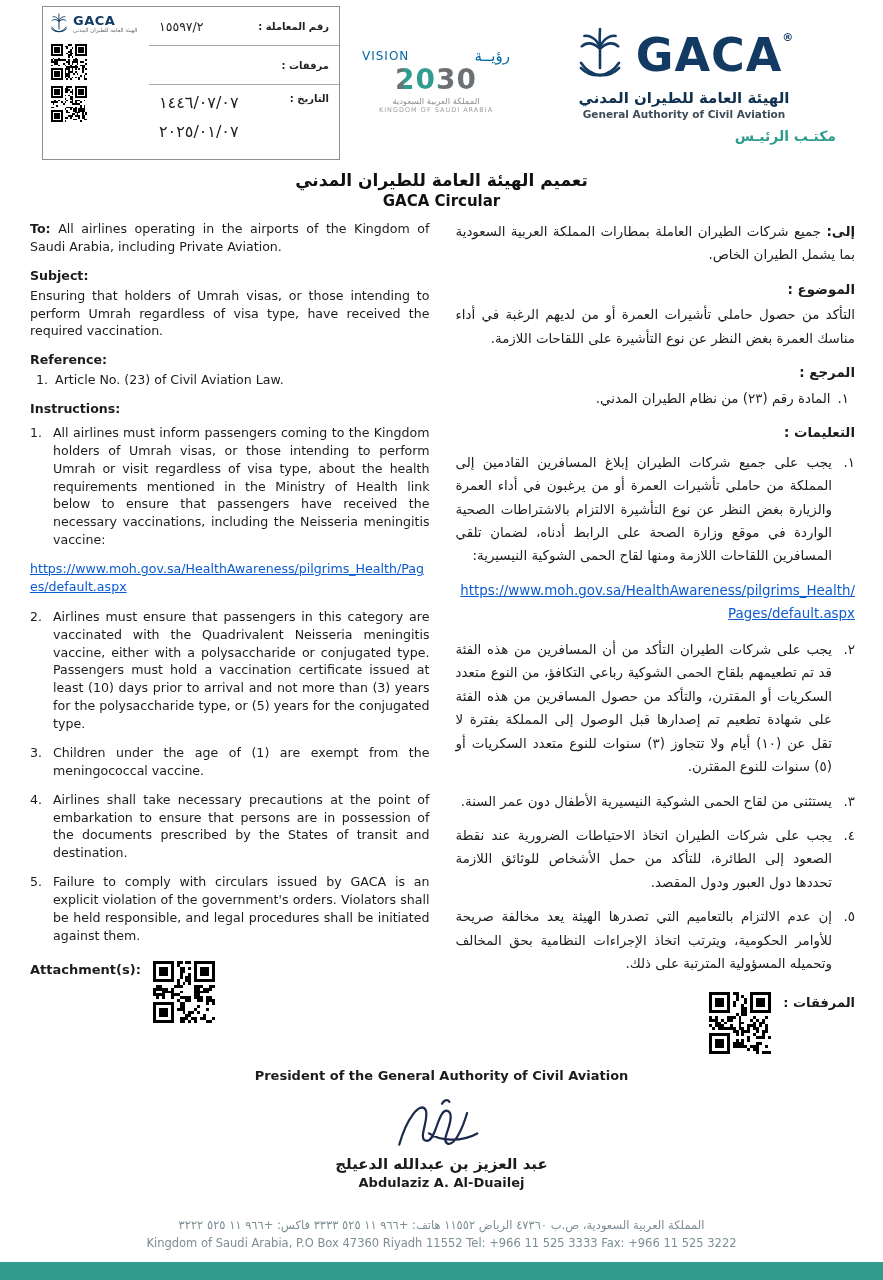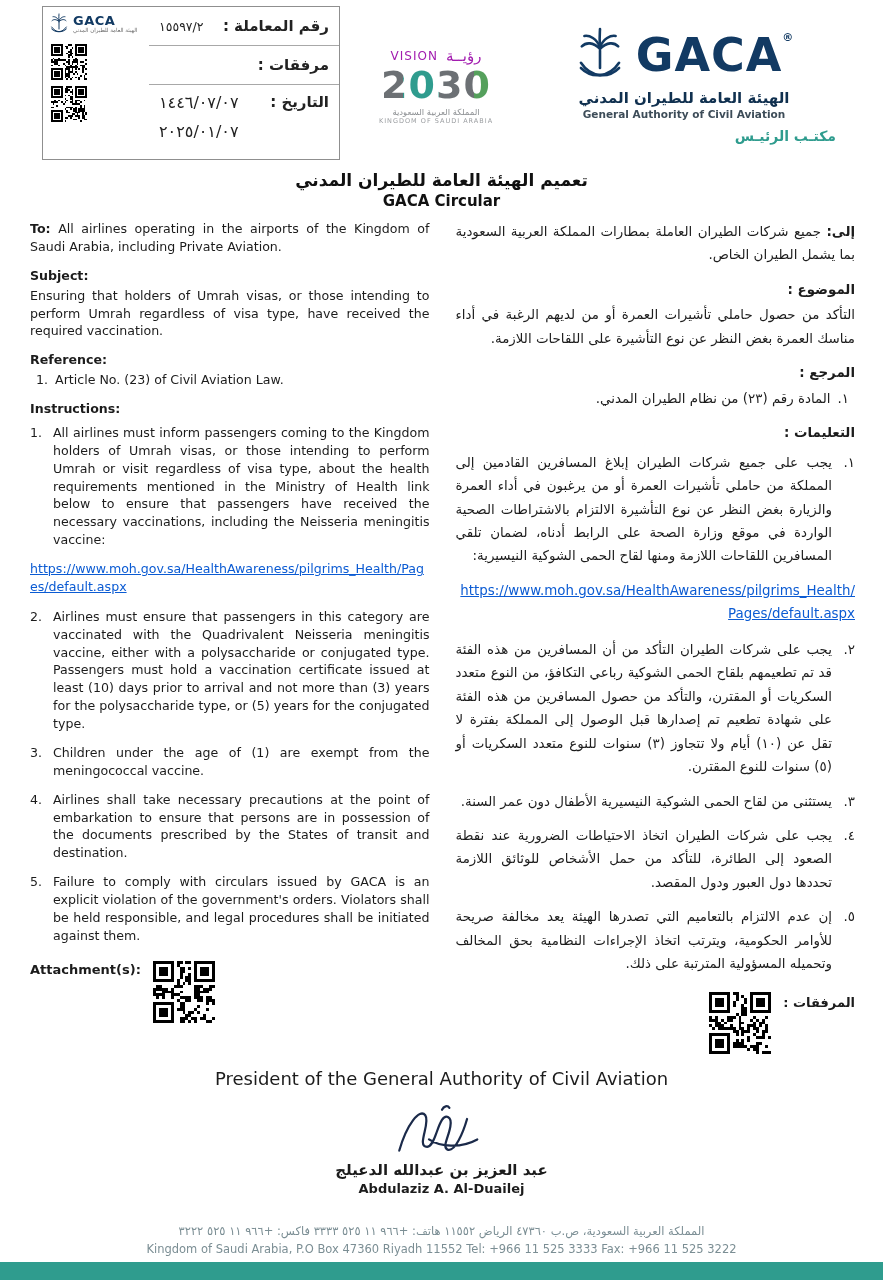--- a/index.html
+++ b/index.html
@@ -16,29 +16,29 @@
   .stamp-logo svg{width:20px;height:24px;flex:0 0 auto;}
   .stamp-logo-txt{display:flex;flex-direction:column;line-height:1.05;}
   .stamp-wordmark{font-weight:bold;color:#123a63;font-size:13px;letter-spacing:.5px;}
   .stamp-sub{font-size:5.5px;color:#6b6b6b;}
   .stamp-qrs{display:flex;flex-direction:column;gap:6px;margin-top:4px;margin-left:2px;}
   .qr-sm{width:36px;height:36px;}
   .stamp-right{flex:1;display:flex;flex-direction:column;direction:rtl;}
   .s-row{display:flex;justify-content:space-between;align-items:center;
          padding:4px 10px;border-bottom:1px solid #a8a8a8;min-height:30px;}
   .s-row.last{border-bottom:none;flex:1;align-items:flex-start;padding-top:8px;}
-  .s-label{font-size:15px;font-weight:bold;color:#222;white-space:nowrap;}
+  .s-label{font-size:10px;font-weight:bold;color:#222;white-space:nowrap;}
   .s-value{font-size:12.5px;color:#222;direction:ltr;}
   .s-dates{display:flex;flex-direction:column;gap:10px;direction:ltr;font-size:16px;color:#222;}
 
   .vision{position:absolute;left:362px;top:48px;width:148px;text-align:center;color:#97999b;line-height:1.1;}
-  .vision-top{display:flex;justify-content:center;align-items:center;gap:8px;
-              font-size:12px;letter-spacing:1px;color:#a21caf;}
+  .vision-top{display:flex;justify-content:space-between;align-items:center;gap:8px;
+              font-size:12px;letter-spacing:1px;color:#0369a1;}
   .vision-top .roya{font-size:15px;font-family:Liberation Serif, serif;}
-  .vision-year{font-size:38px;font-weight:bold;color:#7e8c55;letter-spacing:1px;
+  .vision-year{font-size:28px;font-weight:bold;color:#7e8c55;letter-spacing:1px;
                background:linear-gradient(90deg,#6c7074 0 28%,#2f9c8e 28% 52%,#6c7074 52% 76%,#55a05c 76% 100%);
                -webkit-background-clip:text;background-clip:text;color:transparent;}
   .vision-sub-ar{font-size:8.5px;color:#8d9093;margin-top:2px;}
   .vision-sub-en{font-size:6.5px;letter-spacing:1px;color:#9a9da0;}
 
   .brand{position:absolute;right:43px;top:24px;width:312px;text-align:center;}
   .brand-row{display:flex;align-items:center;justify-content:center;gap:10px;}
   .brand-row svg{width:52px;height:62px;}
   .brand-wordmark{font-size:46px;font-weight:bold;color:#123a63;letter-spacing:1px;line-height:1;}
   .brand-reg{font-size:11px;vertical-align:top;color:#123a63;}
@@ -65,21 +65,21 @@
   .col-ar .ref-line{padding-left:0;padding-right:6px;}
   .doc-link{color:#0b5bd3;text-decoration:underline;word-break:break-all;display:block;margin:0 0 12px 0;cursor:pointer;}
   .col-ar .doc-link{direction:ltr;text-align:right;}
   .attach-row{display:flex;gap:12px;align-items:flex-start;margin-top:16px;}
   .attach-label{font-weight:bold;font-size:13px;white-space:nowrap;}
   .qr-lg{width:62px;height:62px;flex:0 0 auto;}
 
   
   .sig{ text-align:center;margin-top:14px;}
   .sig-title-ar{font-size:15px;font-weight:bold;}
-  .sig-title-en{font-size:18px;font-weight:normal;margin-top:2px;}
+  .sig-title-en{font-size:13px;font-weight:bold;margin-top:2px;}
   .sig-scribble{margin:4px auto 0;width:130px;height:66px;}
   .sig-name-ar{font-size:15px;font-weight:bold;margin-top:2px;}
   .sig-name-en{font-size:13px;font-weight:bold;margin-top:2px;}
 
   
   .footer{margin-top:26px;text-align:center;color:#7b8e94;font-size:11.5px;line-height:1.6;}
   .footer-ar{direction:rtl;}
   .footer-site{text-align:left;padding-left:64px;font-weight:bold;color:#6d8288;margin-top:4px;}
   .teal-bar{position:absolute;left:0;right:0;bottom:0;height:18px;background:#2f9c8e;}
 

